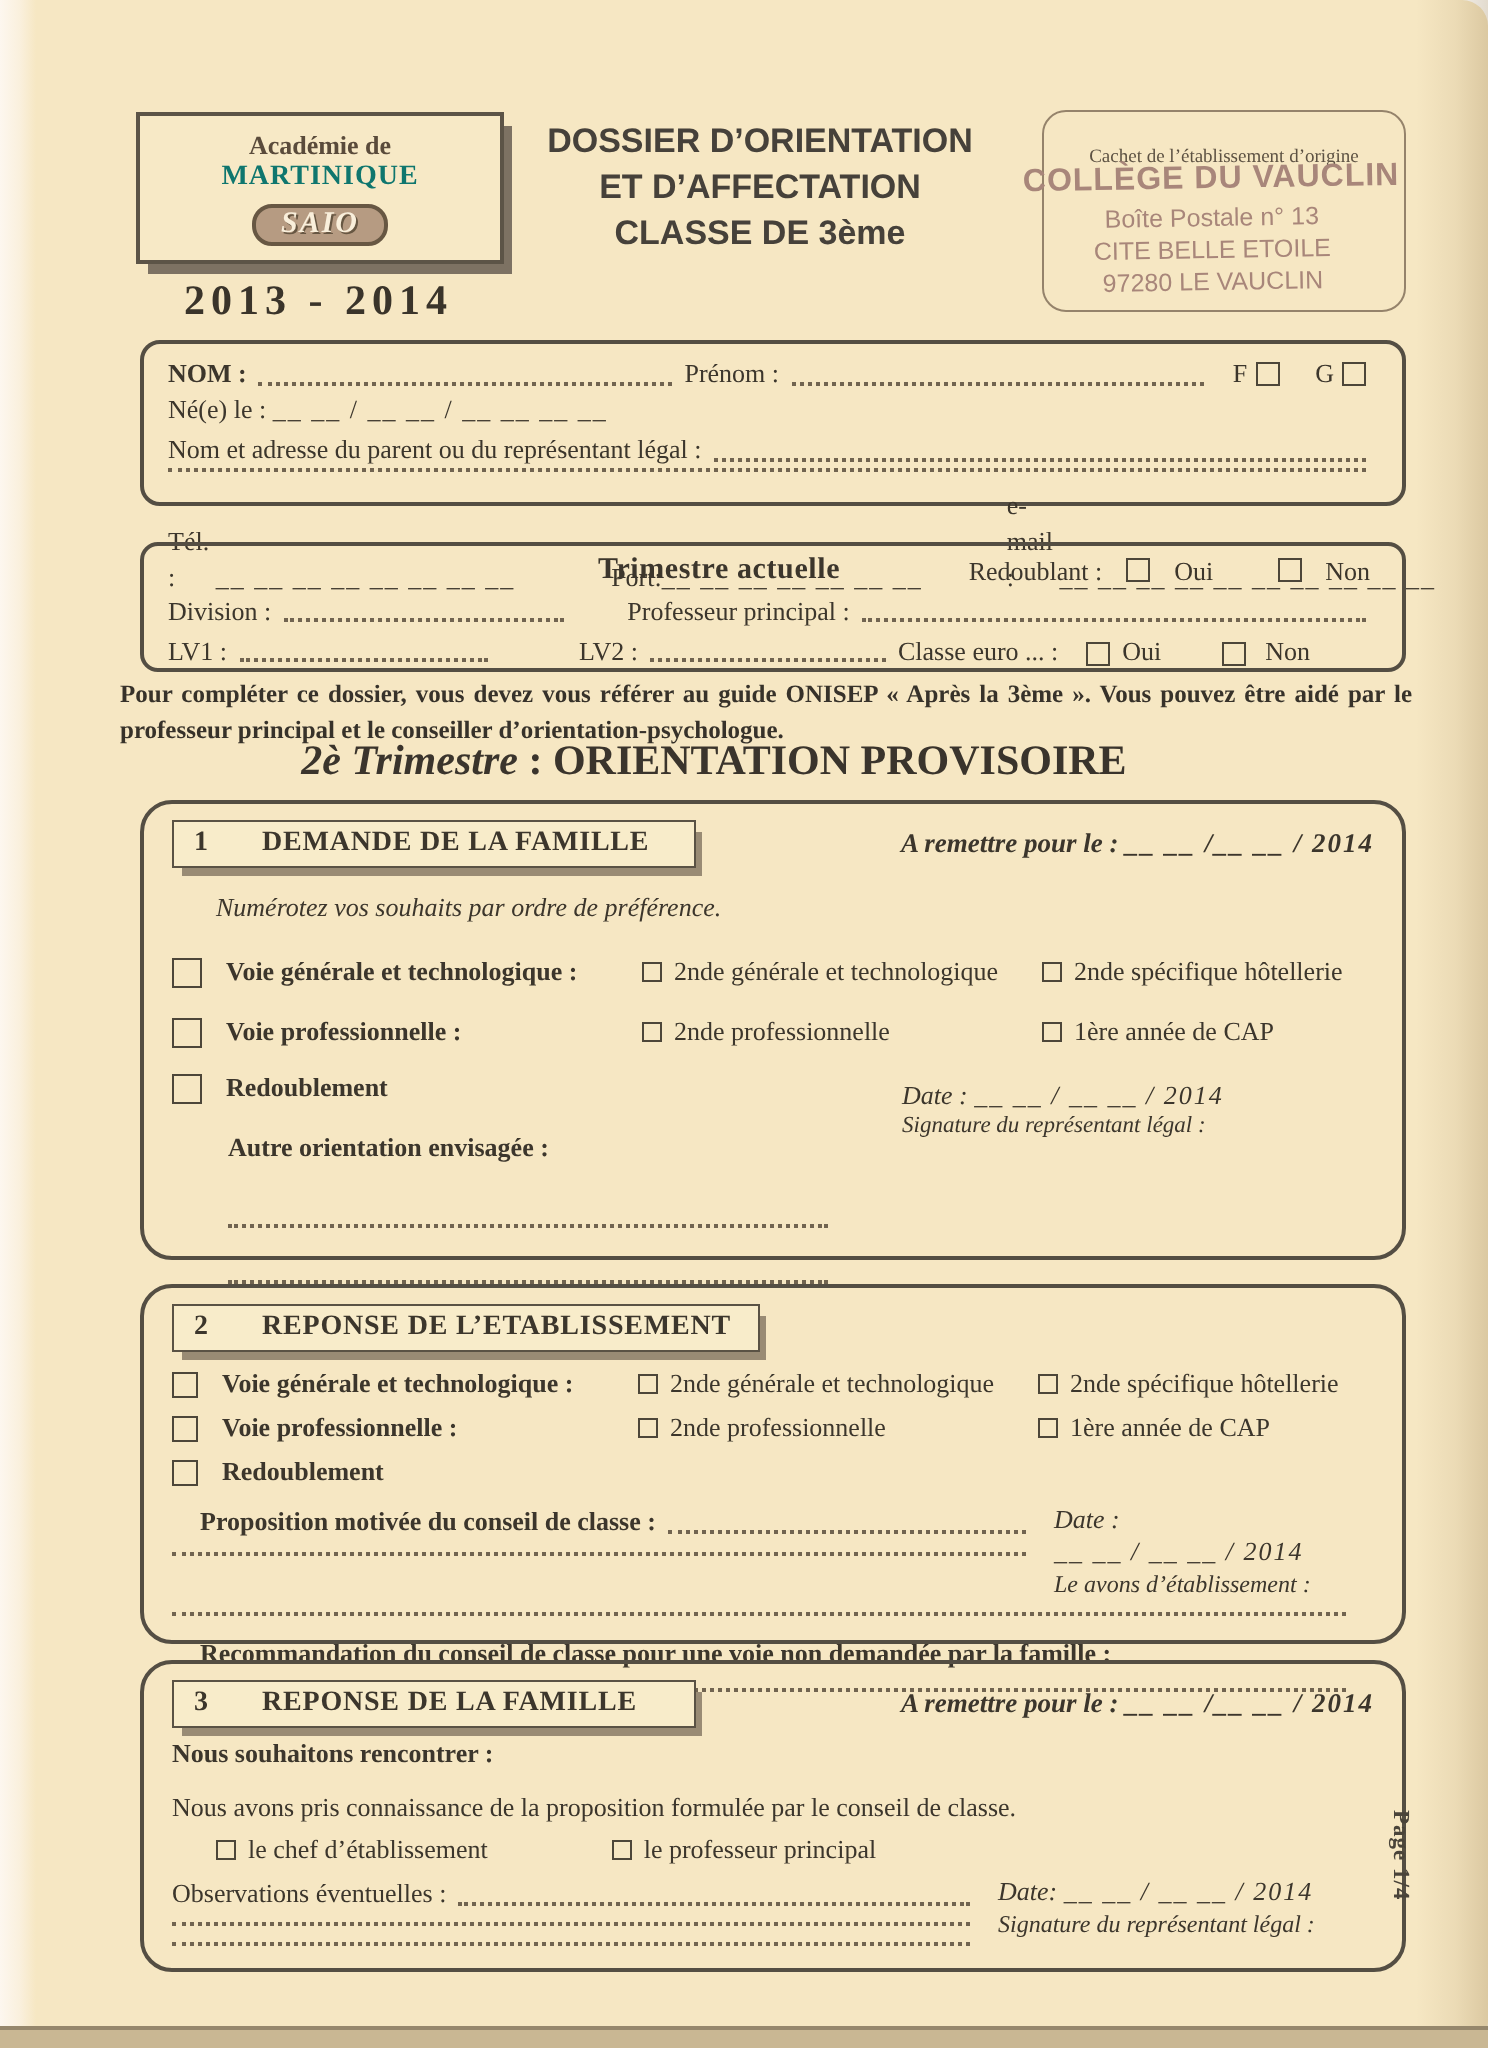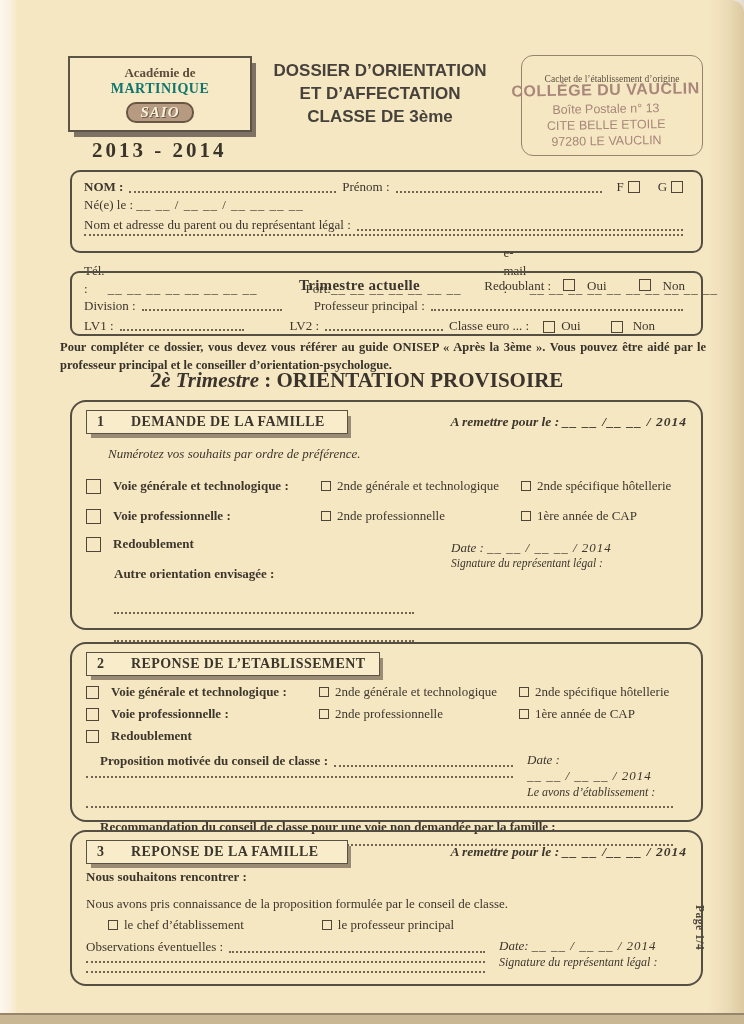--- a/index.html
+++ b/index.html
@@ -351,21 +351,21 @@
         <span class="blankline">__ __ /__ __ / 2014</span>
       </div>
     </div>
 
     <div class="row" style="margin-top:4px;">
       <span class="bold">Nous souhaitons rencontrer :</span>
     </div>
     <div class="row" style="margin-top:9px;">
       <span>Nous avons pris connaissance de la proposition formulée par le conseil de classe.</span>
     </div>
-    <div class="row" style="margin-top:3px;gap:16px;">
+    <div class="row" style="margin-top:3px;">
       <span style="margin-left:22px;display:flex;align-items:center;">
           <span class="cb"></span>
           <span>le chef d’établissement</span>
         </span>
       <span style="margin-left:62px;display:flex;align-items:center;">
           <span class="cb"></span>
           <span>le professeur principal</span>
         </span>
     </div>
 

